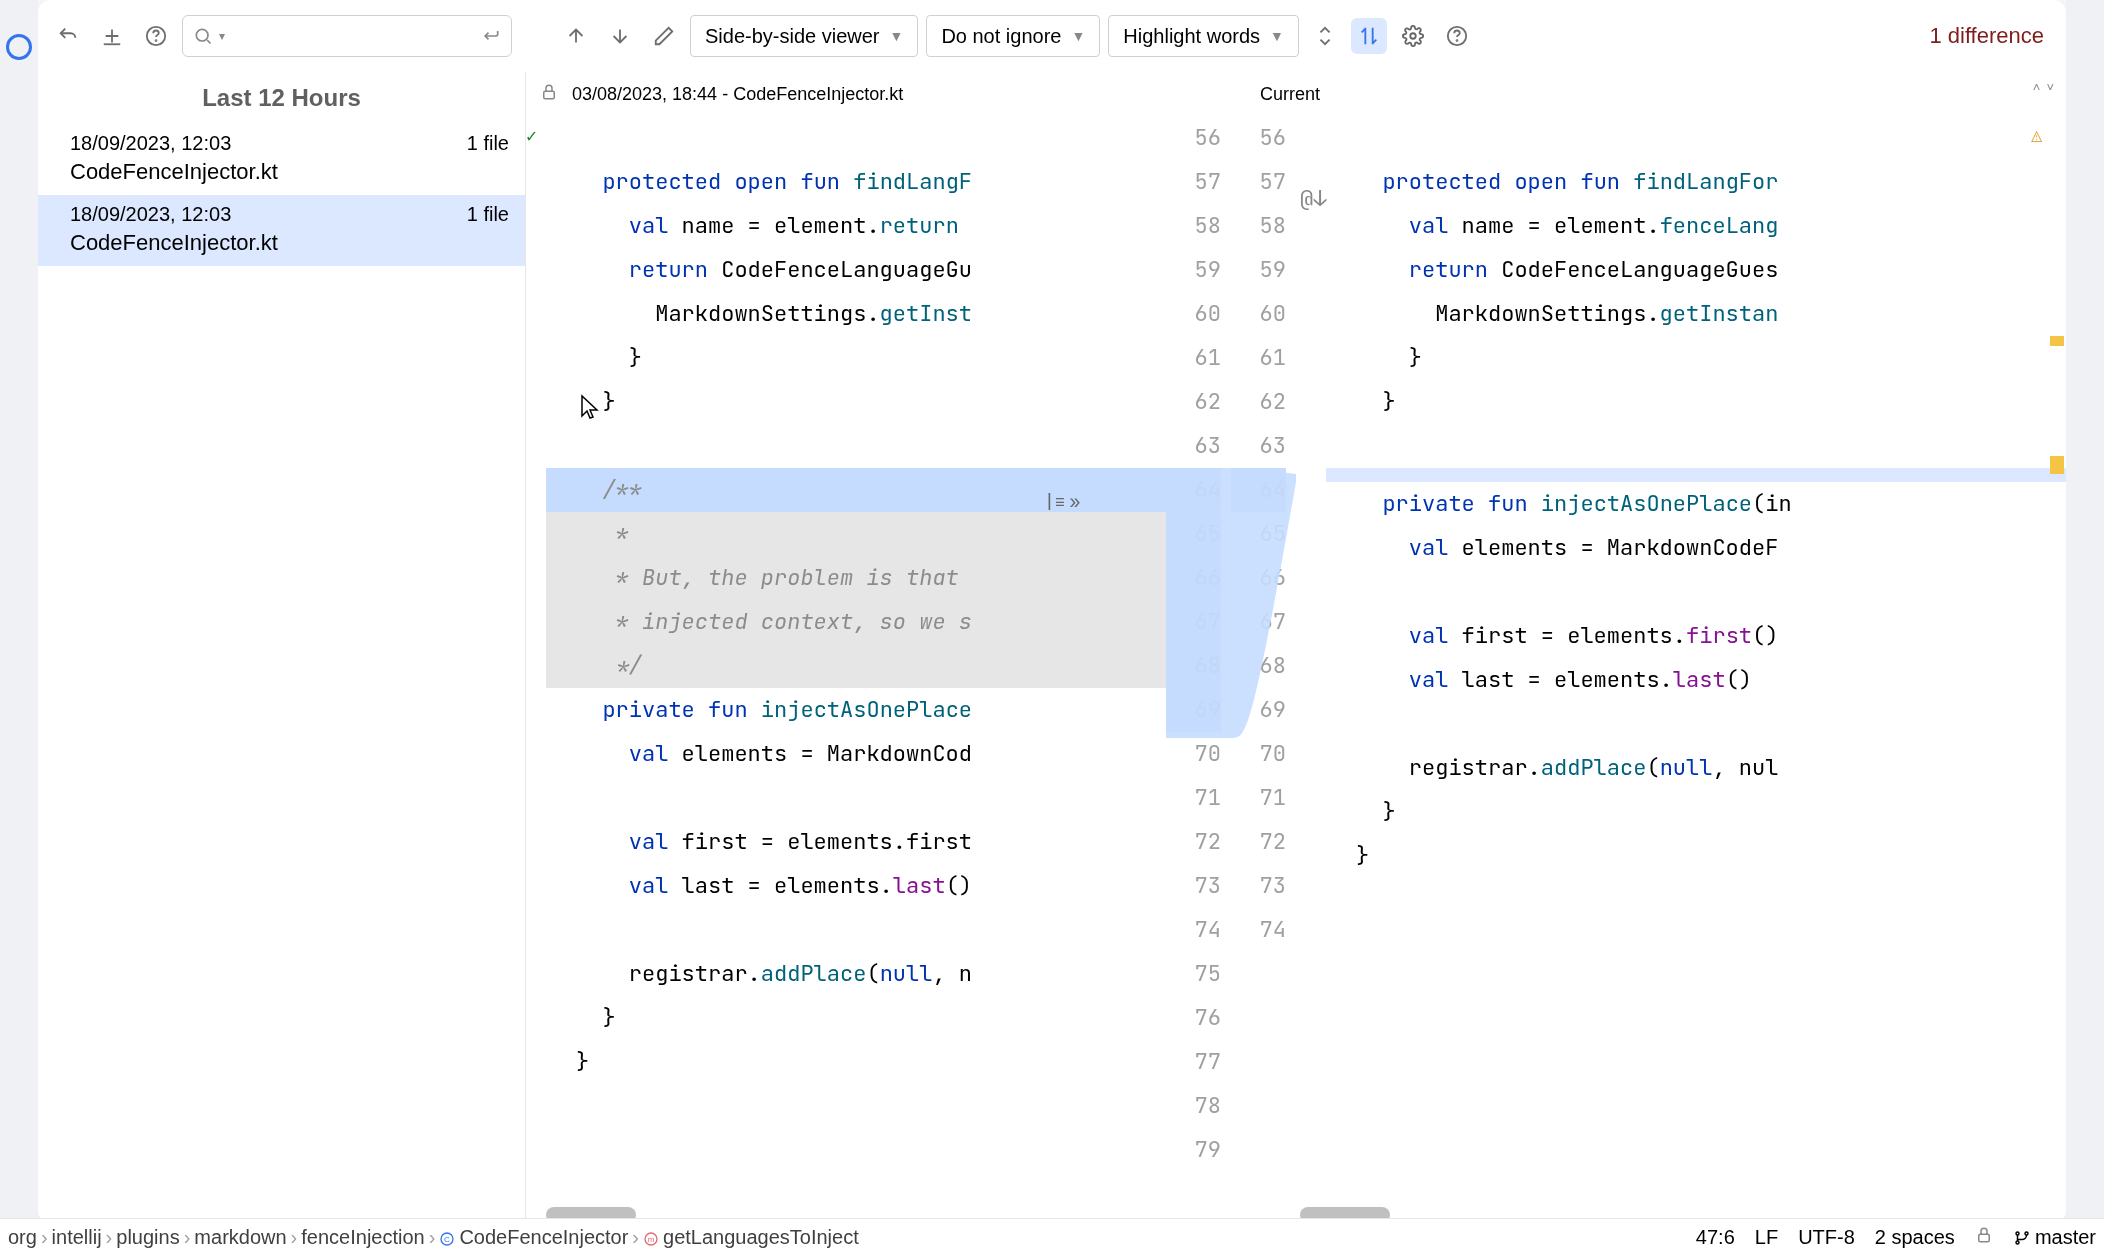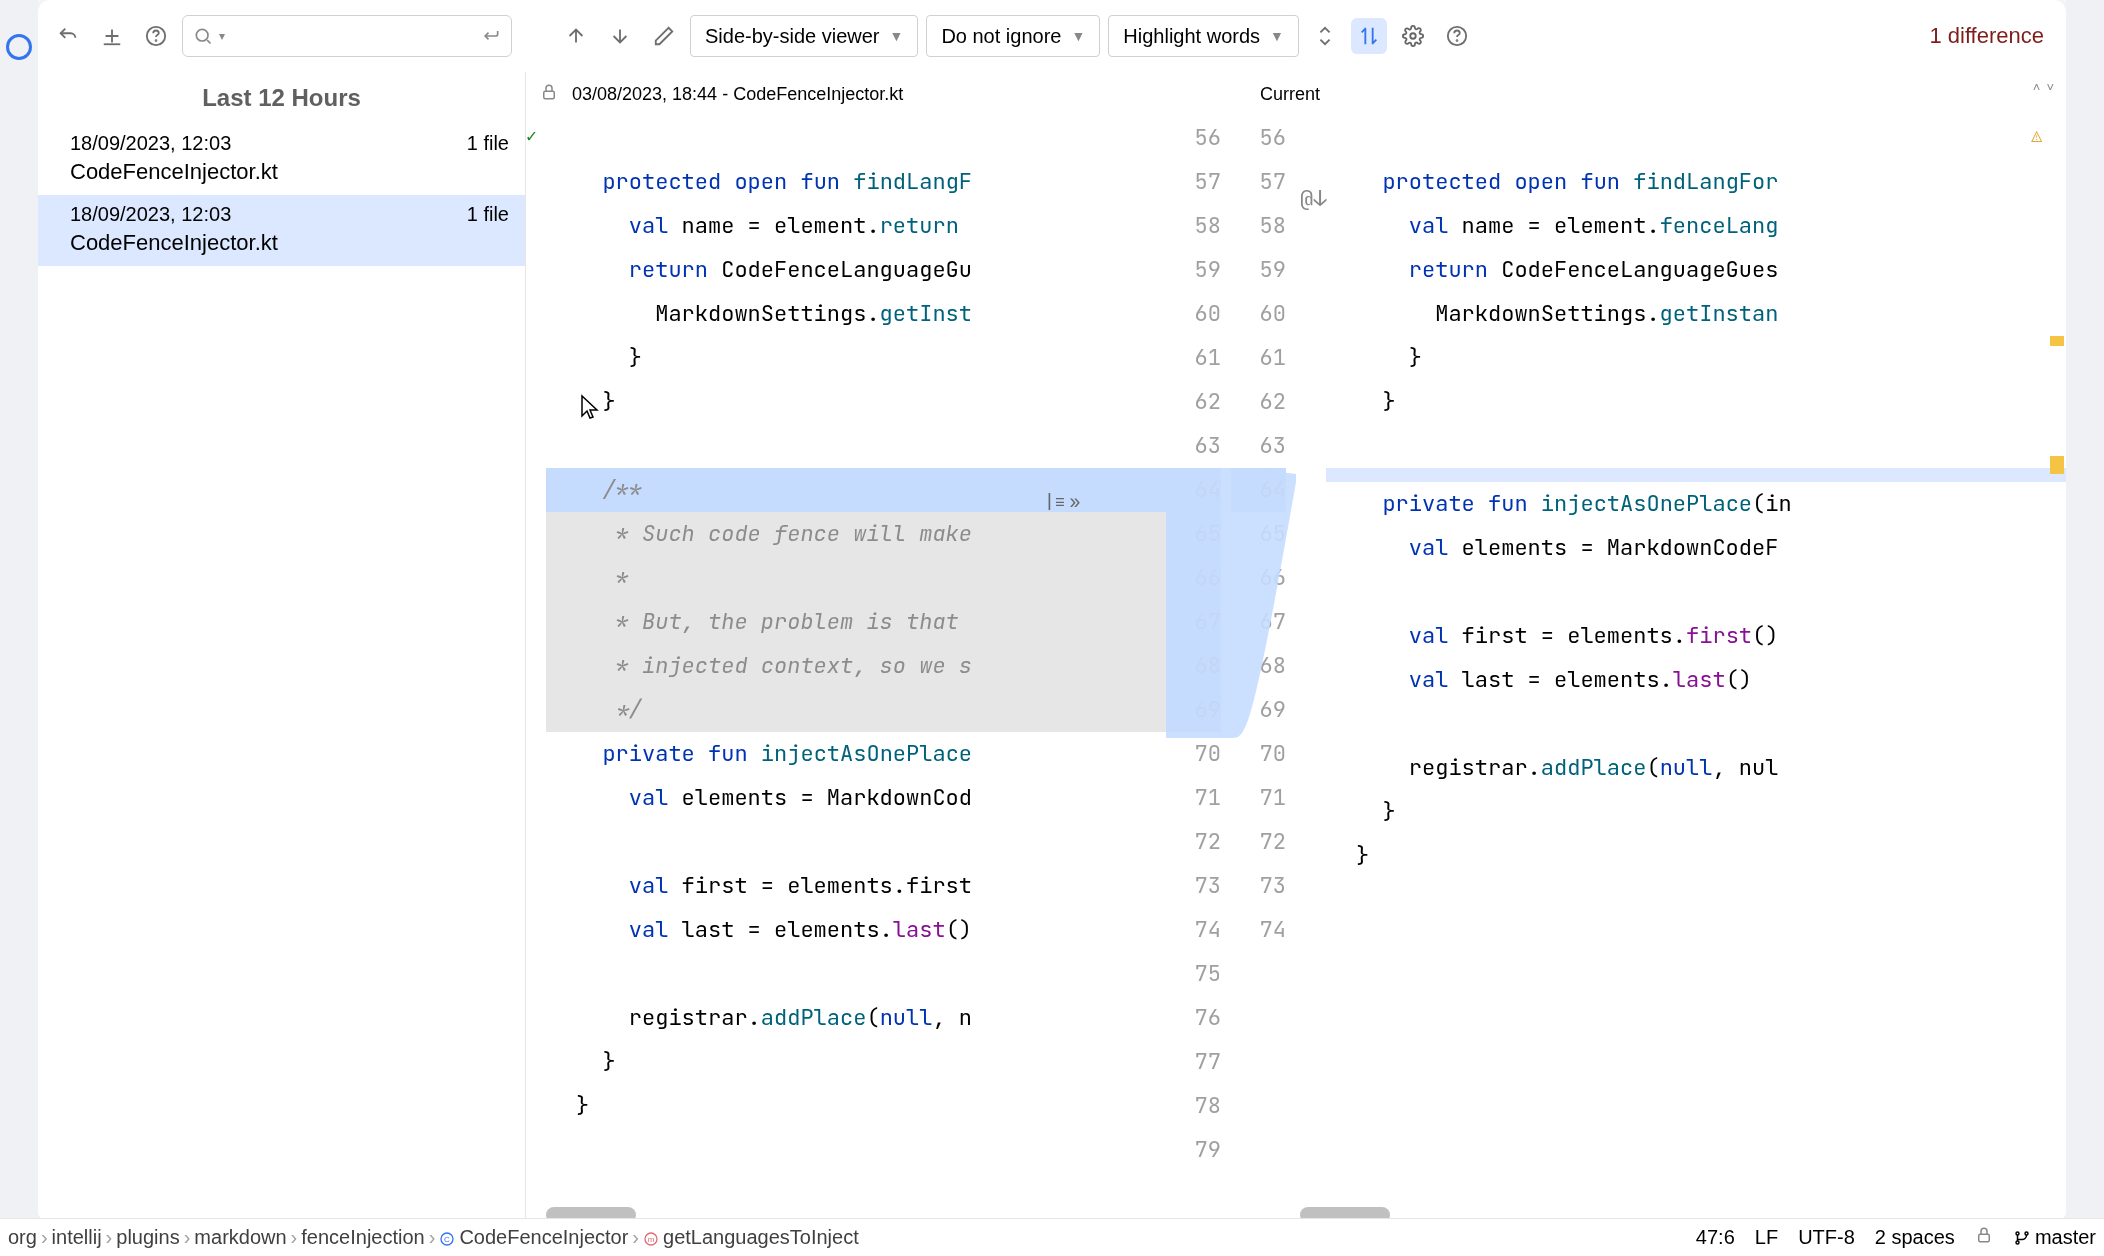--- a/index.html
+++ b/index.html
@@ -373,21 +373,20 @@
           <div id="left-code-lines" style="padding-left:20px">
               <div class="code-line"></div>
               <div class="code-line">  <span class="kw">protected</span> <span class="kw">open</span> <span class="kw">fun</span> <span class="fn">findLangF</span></div>
               <div class="code-line">    <span class="kw">val</span> name = element.<span class="fn">return</span></div>
               <div class="code-line">    <span class="kw">return</span> CodeFenceLanguageGu</div>
               <div class="code-line">      MarkdownSettings.<span class="fn">getInst</span></div>
               <div class="code-line">    }</div>
               <div class="code-line">  }</div>
               <div class="code-line"></div>
               <div class="code-line diff-gray" style="background: rgb(197, 220, 255);"><span class="comment">  /**</span></div>
-              <div class="code-line diff-gray"><span class="comment">   * Such code fence will make</span></div>
               <div class="code-line diff-gray"><span class="comment">   *</span></div>
               <div class="code-line diff-gray"><span class="comment">   * But, the problem is that </span></div>
               <div class="code-line diff-gray"><span class="comment">   * injected context, so we s</span></div>
               <div class="code-line diff-gray"><span class="comment">   */</span></div>
               <div class="code-line">  <span class="kw">private</span> <span class="kw">fun</span> <span class="fn">injectAsOnePlace</span></div>
               <div class="code-line">    <span class="kw">val</span> elements = MarkdownCod</div>
               <div class="code-line"></div>
               <div class="code-line">    <span class="kw">val</span> first = elements.first</div>
               <div class="code-line">    <span class="kw">val</span> last = elements.<span class="id">last</span>()</div>
               <div class="code-line"></div>

